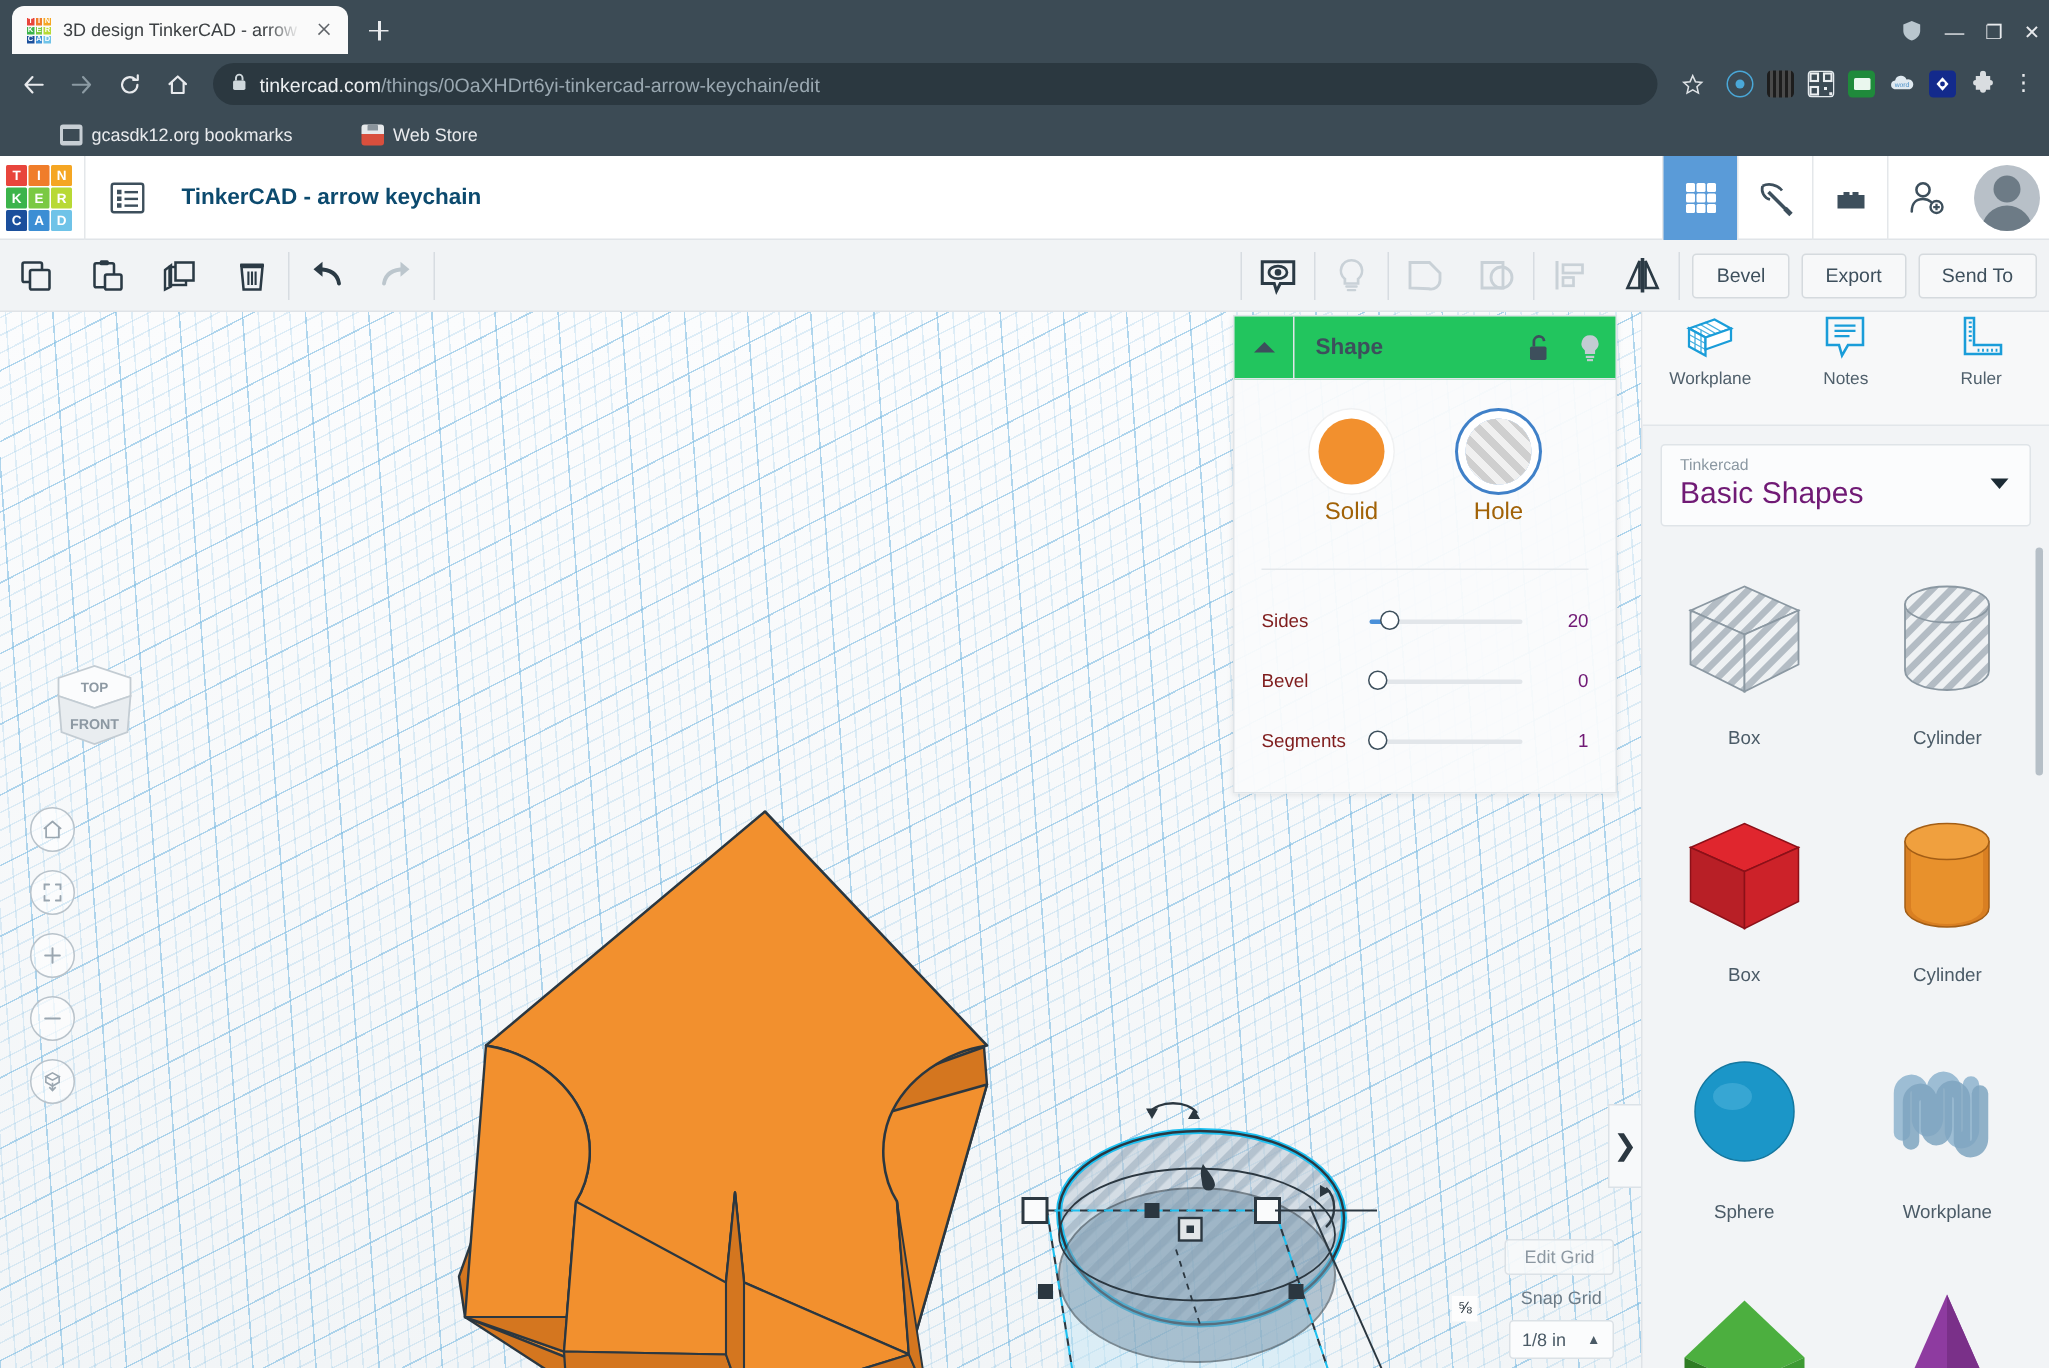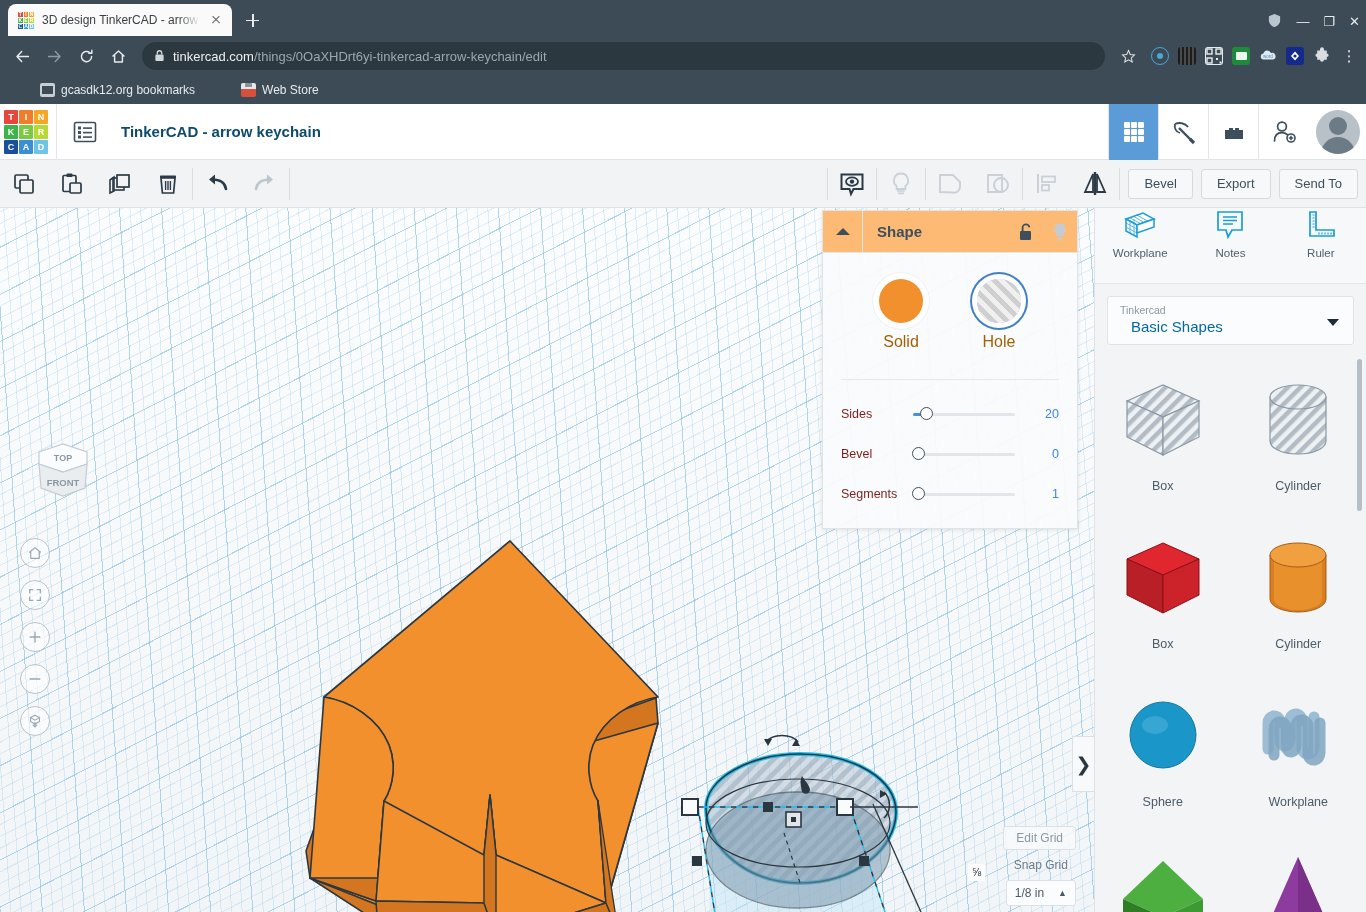--- a/index.html
+++ b/index.html
@@ -113,52 +113,52 @@
   .snap-lbl { font-size:12px; color:#6b7b87; }
   .snap-sel { height:26px; padding:0 8px; border:1px solid #dbe1e6; border-radius:3px; background:#fbfcfd; font-size:12px; color:#4a5a66; display:flex; align-items:center; gap:14px; }
 
   .meas-lbl { position:absolute; background:#fdfdfd; font-size:11px; color:#2b3740; padding:3px 4px; line-height:1; }
 
   
   .shape-panel {
     position:absolute; left:822px; top:2px; width:256px; background:rgba(250,251,252,.94);
     border:1px solid #dfe4e8; box-shadow:0 1px 4px rgba(0,0,0,.10); z-index:30;
   }
-  .sp-head { height:42px; display:flex; align-items:center; border-bottom:1px solid #e2e6ea; background:#fdba74; }
+  .sp-head { height:42px; display:flex; align-items:center; border-bottom:1px solid #e2e6ea; background:#22c55e; }
   .sp-collapse { width:40px; display:flex; align-items:center; justify-content:center; border-right:1px solid #e2e6ea; height:42px; }
   .sp-title { flex:1; font-size:15px; font-weight:bold; color:#3d4f5c; padding-left:14px; }
   .sp-ico { width:34px; display:flex; align-items:center; justify-content:center; }
   .sp-body { padding:18px 0 14px; }
   .sp-modes { display:flex; justify-content:center; gap:54px; padding:8px 0 6px; }
   .mode { display:flex; flex-direction:column; align-items:center; gap:10px; }
   .swatch { width:44px; height:44px; border-radius:50%; }
   .swatch.solid { background:#f2902e; box-shadow:0 0 0 6px #fff, 0 0 0 7px rgba(0,0,0,.04); }
   .swatch.hole {
     background: repeating-linear-gradient(45deg,#cfcfcf 0 5px,#f0f0f0 5px 10px);
     box-shadow:0 0 0 5px #fff, 0 0 0 7px #3f80c8;
   }
   .mode-lbl { font-size:16px; color:#a16207; }
   .sp-divider { height:1px; background:#e4e8eb; margin:22px 18px 0; }
   .sliders { padding:14px 18px 0; }
   .slider-row { display:flex; align-items:center; height:40px; }
   .sl-lbl { width:72px; font-size:12.5px; color:#7f1d1d; }
   .sl-track { flex:1; height:3px; background:#e2e6ea; border-radius:2px; position:relative; margin-right:10px; }
   .sl-fill { position:absolute; left:0; top:0; height:3px; background:#4a90d9; border-radius:2px; }
   .sl-knob { position:absolute; top:-5.5px; width:13px; height:13px; border-radius:50%; background:#fff; border:1.6px solid #3d4f5c; }
-  .sl-val { width:34px; text-align:right; font-size:12.5px; color:#3b82f6; }
+  .sl-val { width:34px; text-align:right; font-size:12.5px; color:#701a75; }
 
   
   .sidebar { width:272px; height:708px; background:#f2f4f6; border-left:1px solid #dfe3e7; display:flex; flex-direction:column; }
   .sb-tools { height:76px; display:flex; background:#f7f8f9; border-bottom:1px solid #e2e6ea; }
   .sb-tool { flex:1; display:flex; flex-direction:column; align-items:center; gap:5px; }
   .sb-tool span { font-size:11.5px; color:#50606c; }
   .sb-dropwrap { padding:12px 12px 10px; }
   .sb-drop { background:#fbfcfd; border:1px solid #dfe4e8; border-radius:3px; padding:7px 12px 9px; position:relative; }
   .sb-drop .brand { font-size:10.5px; color:#8b98a2; }
-  .sb-drop .cat { font-size:15px; color:#0369a1; margin-top:2px;margin-left:11px; }
+  .sb-drop .cat { font-size:20px; color:#701a75; margin-top:2px; }
   .sb-drop .caret { position:absolute; right:14px; top:22px; width:0; height:0; border-left:6px solid transparent; border-right:6px solid transparent; border-top:7px solid #1c2b35; }
   .shapes { flex:1; overflow:hidden; padding:10px 0 0; position:relative; }
   .shape-grid { display:grid; grid-template-columns:1fr 1fr; row-gap:6px; }
   .shape-cell { height:152px; display:flex; flex-direction:column; align-items:center; justify-content:flex-start; padding-top:8px; }
   .shape-cell span { font-size:12.5px; color:#4b5b67; margin-top:6px; }
   .sb-scroll { position:absolute; right:4px; top:4px; width:5px; height:152px; background:#b6bfc7; border-radius:3px; }
 </style>
 </head>
 <body>
 

